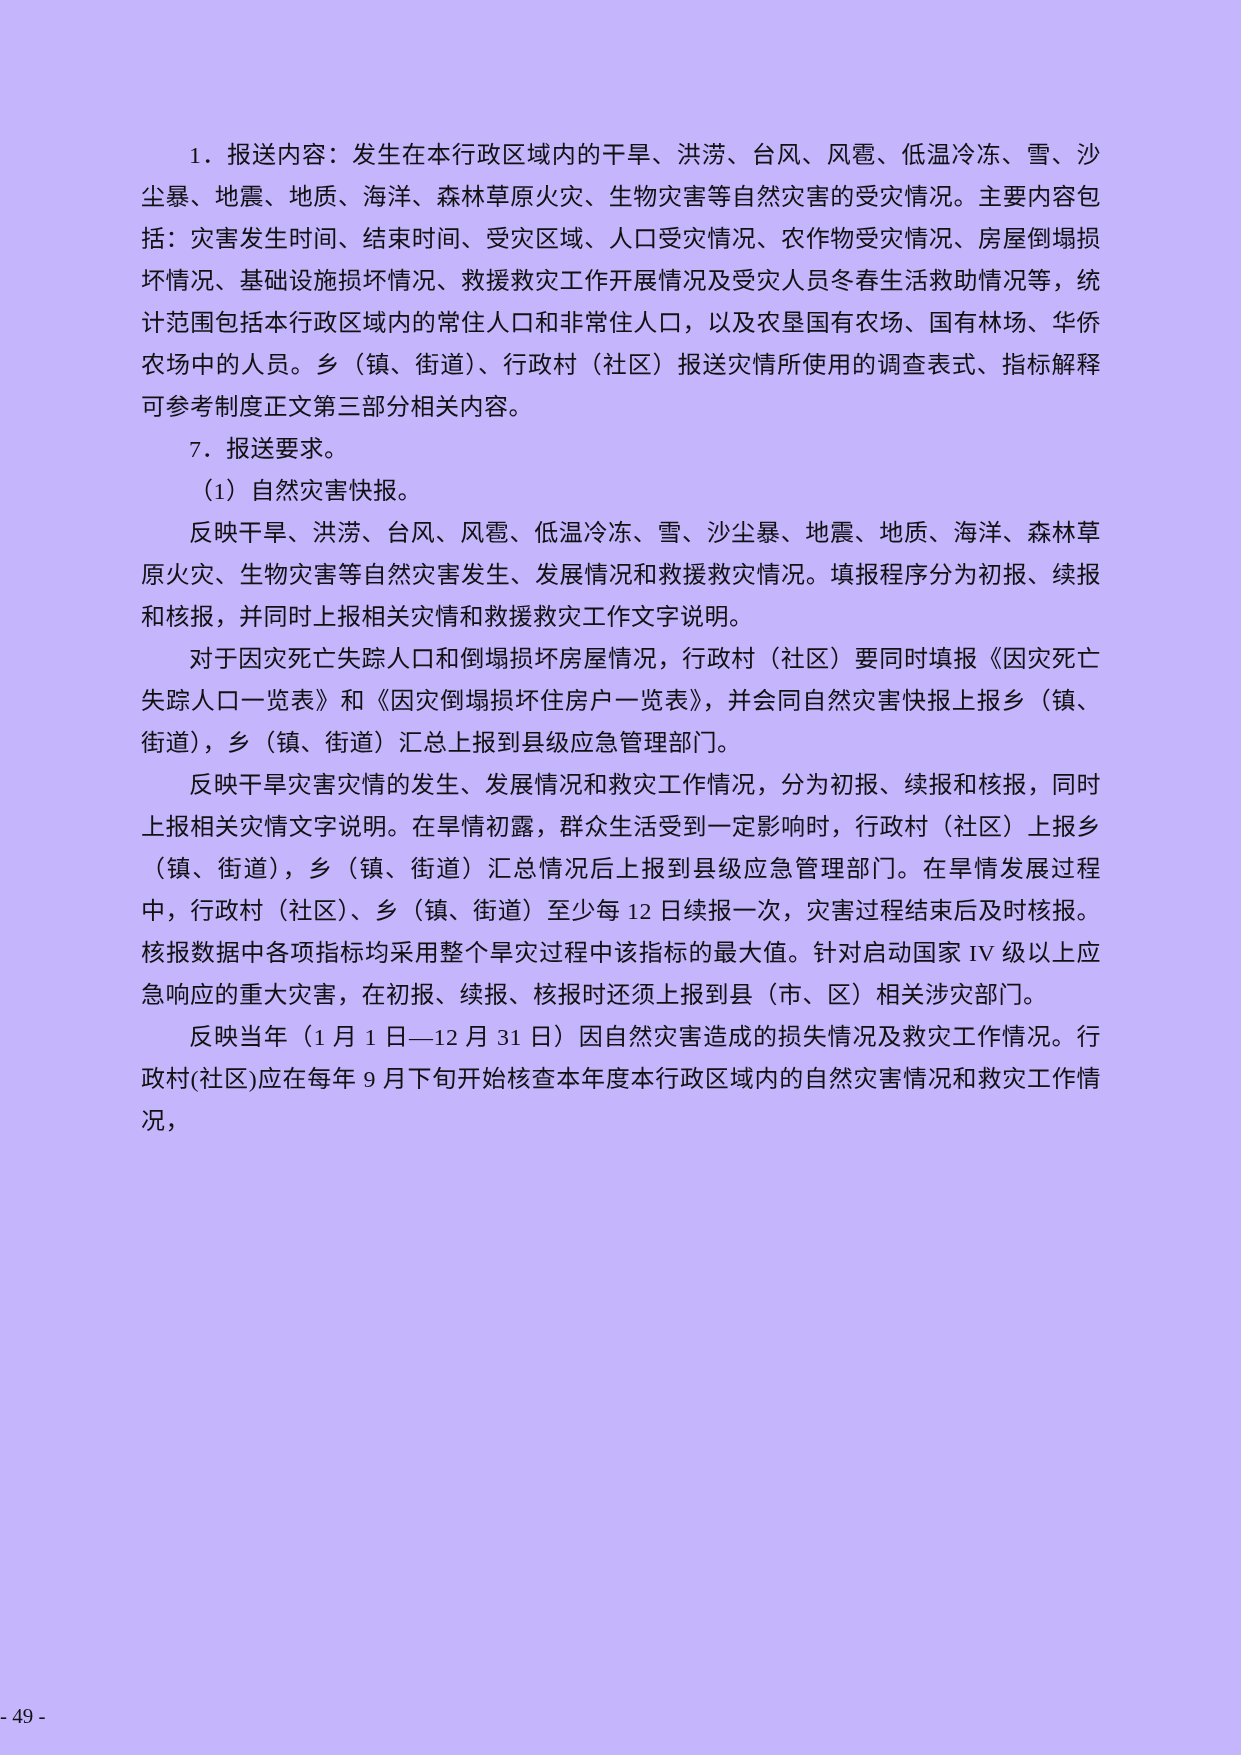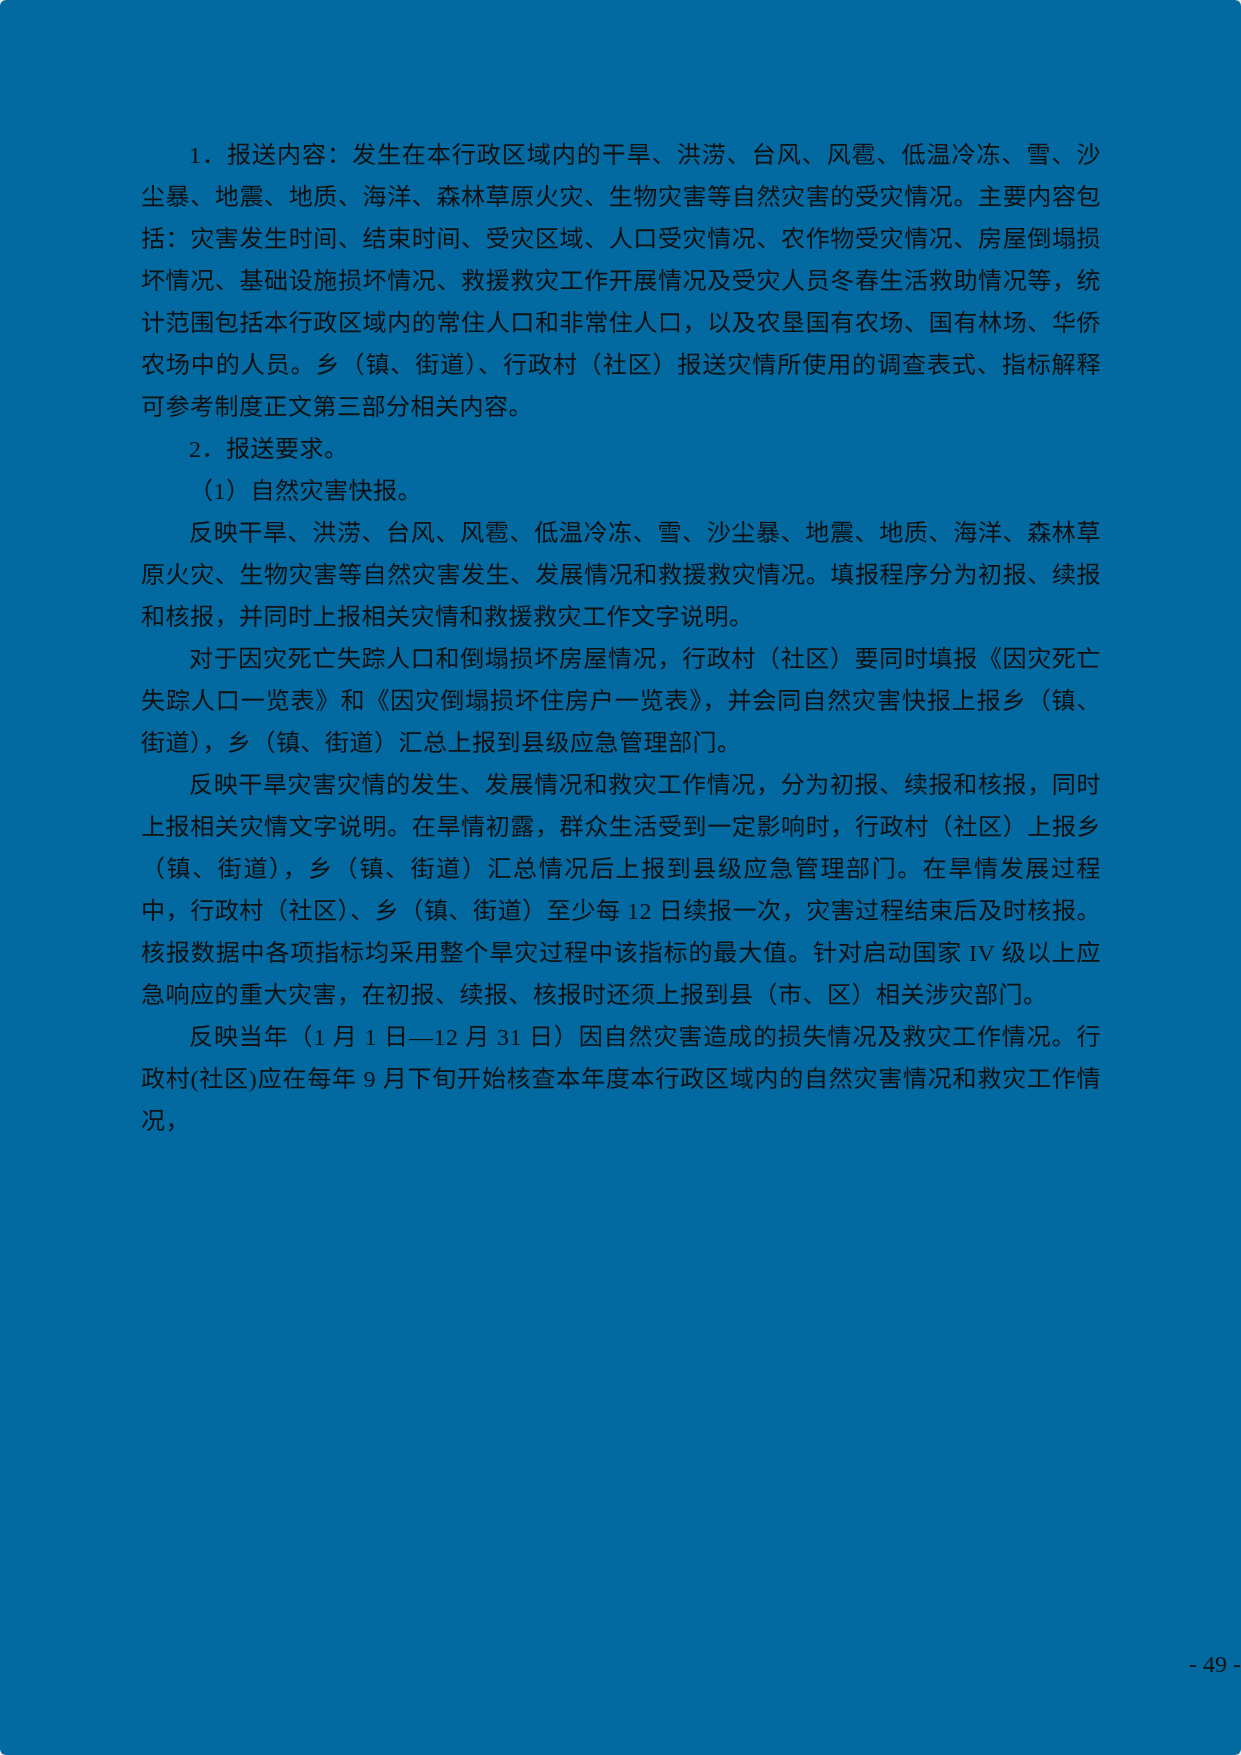--- a/index.html
+++ b/index.html
@@ -5,59 +5,58 @@
   html, body {
     margin: 0;
     padding: 0;
     background: #e8e8e8;
   }
   .page {
     position: relative;
     width: 1241px;
     height: 1755px;
     margin: 0 auto;
-    background: #0369a1;
+    background: #c4b5fd;
     color: #111111;
     font-family: "Liberation Serif", "DejaVu Serif", serif;
     overflow: hidden;
-    border-radius: 6px;
   }
   .content {
     position: absolute;
     left: 141px;
     top: 134px;
     width: 960px;
   }
   .para {
     margin: 0;
     font-size: 24px;
     line-height: 42px;
     text-align: justify;
     text-indent: 2em;
     letter-spacing: 0.5px;
     word-break: break-all;
   }
   .footer {
     position: absolute;
     left: 0;
     width: 100%;
-    top: 1650px;
-    text-align: right;
-    font-size: 24px;
+    top: 1702px;
+    text-align: left;
+    font-size: 21px;
     line-height: 28px;
     color: #111111;
   }
 </style>
 </head>
 <body>
 
 <div class="page">
   <div class="content">
       <p class="para">1．报送内容：发生在本行政区域内的干旱、洪涝、台风、风雹、低温冷冻、雪、沙尘暴、地震、地质、海洋、森林草原火灾、生物灾害等自然灾害的受灾情况。主要内容包括：灾害发生时间、结束时间、受灾区域、人口受灾情况、农作物受灾情况、房屋倒塌损坏情况、基础设施损坏情况、救援救灾工作开展情况及受灾人员冬春生活救助情况等，统计范围包括本行政区域内的常住人口和非常住人口，以及农垦国有农场、国有林场、华侨农场中的人员。乡（镇、街道）、行政村（社区）报送灾情所使用的调查表式、指标解释可参考制度正文第三部分相关内容。</p>
-      <p class="para">2．报送要求。</p>
+      <p class="para">7．报送要求。</p>
       <p class="para">（1）自然灾害快报。</p>
       <p class="para">反映干旱、洪涝、台风、风雹、低温冷冻、雪、沙尘暴、地震、地质、海洋、森林草原火灾、生物灾害等自然灾害发生、发展情况和救援救灾情况。填报程序分为初报、续报和核报，并同时上报相关灾情和救援救灾工作文字说明。</p>
       <p class="para">对于因灾死亡失踪人口和倒塌损坏房屋情况，行政村（社区）要同时填报《因灾死亡失踪人口一览表》和《因灾倒塌损坏住房户一览表》，并会同自然灾害快报上报乡（镇、街道），乡（镇、街道）汇总上报到县级应急管理部门。</p>
       <p class="para">反映干旱灾害灾情的发生、发展情况和救灾工作情况，分为初报、续报和核报，同时上报相关灾情文字说明。在旱情初露，群众生活受到一定影响时，行政村（社区）上报乡（镇、街道），乡（镇、街道）汇总情况后上报到县级应急管理部门。在旱情发展过程中，行政村（社区）、乡（镇、街道）至少每 12 日续报一次，灾害过程结束后及时核报。核报数据中各项指标均采用整个旱灾过程中该指标的最大值。针对启动国家 IV 级以上应急响应的重大灾害，在初报、续报、核报时还须上报到县（市、区）相关涉灾部门。</p>
       <p class="para">反映当年（1 月 1 日—12 月 31 日）因自然灾害造成的损失情况及救灾工作情况。行政村(社区)应在每年 9 月下旬开始核查本年度本行政区域内的自然灾害情况和救灾工作情况，</p>
     </div>
   <div class="footer">
     <span>- 49 -</span>
   </div>
 </div>

